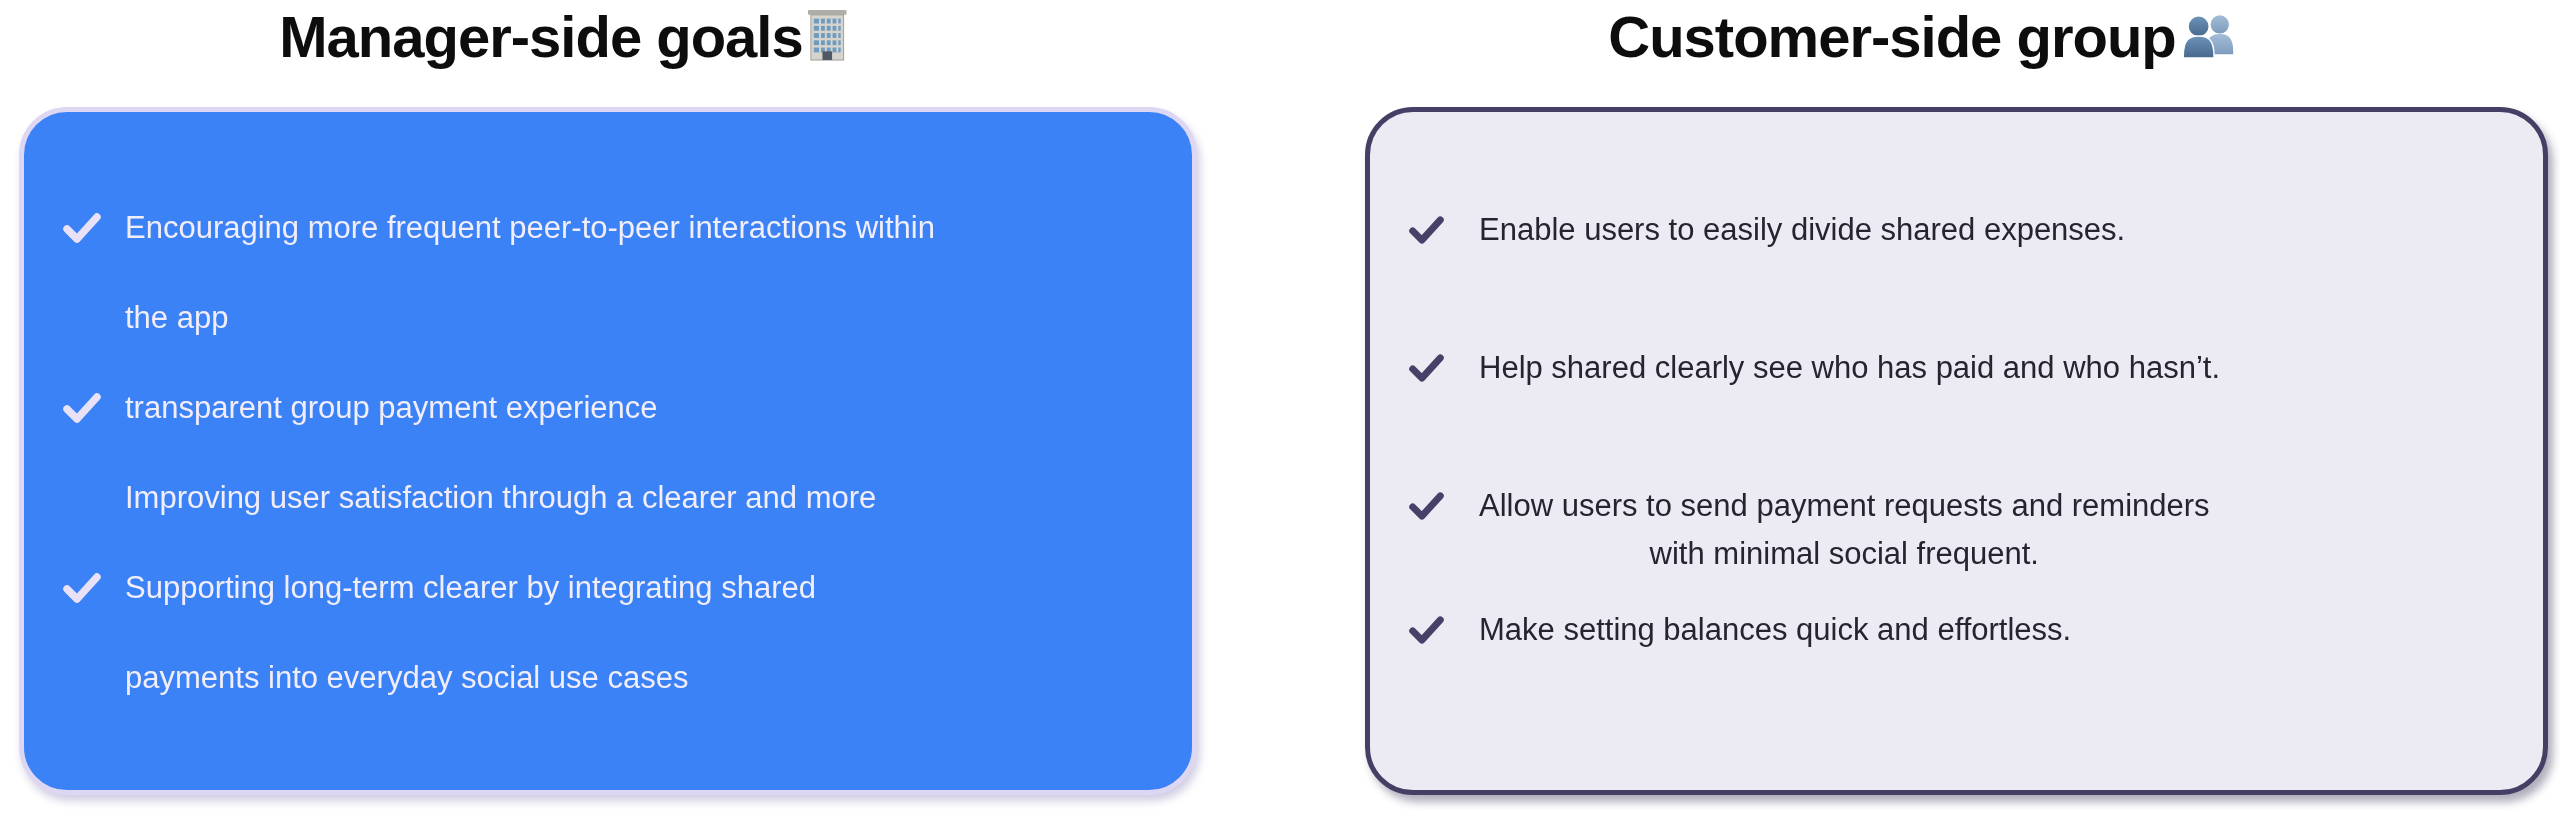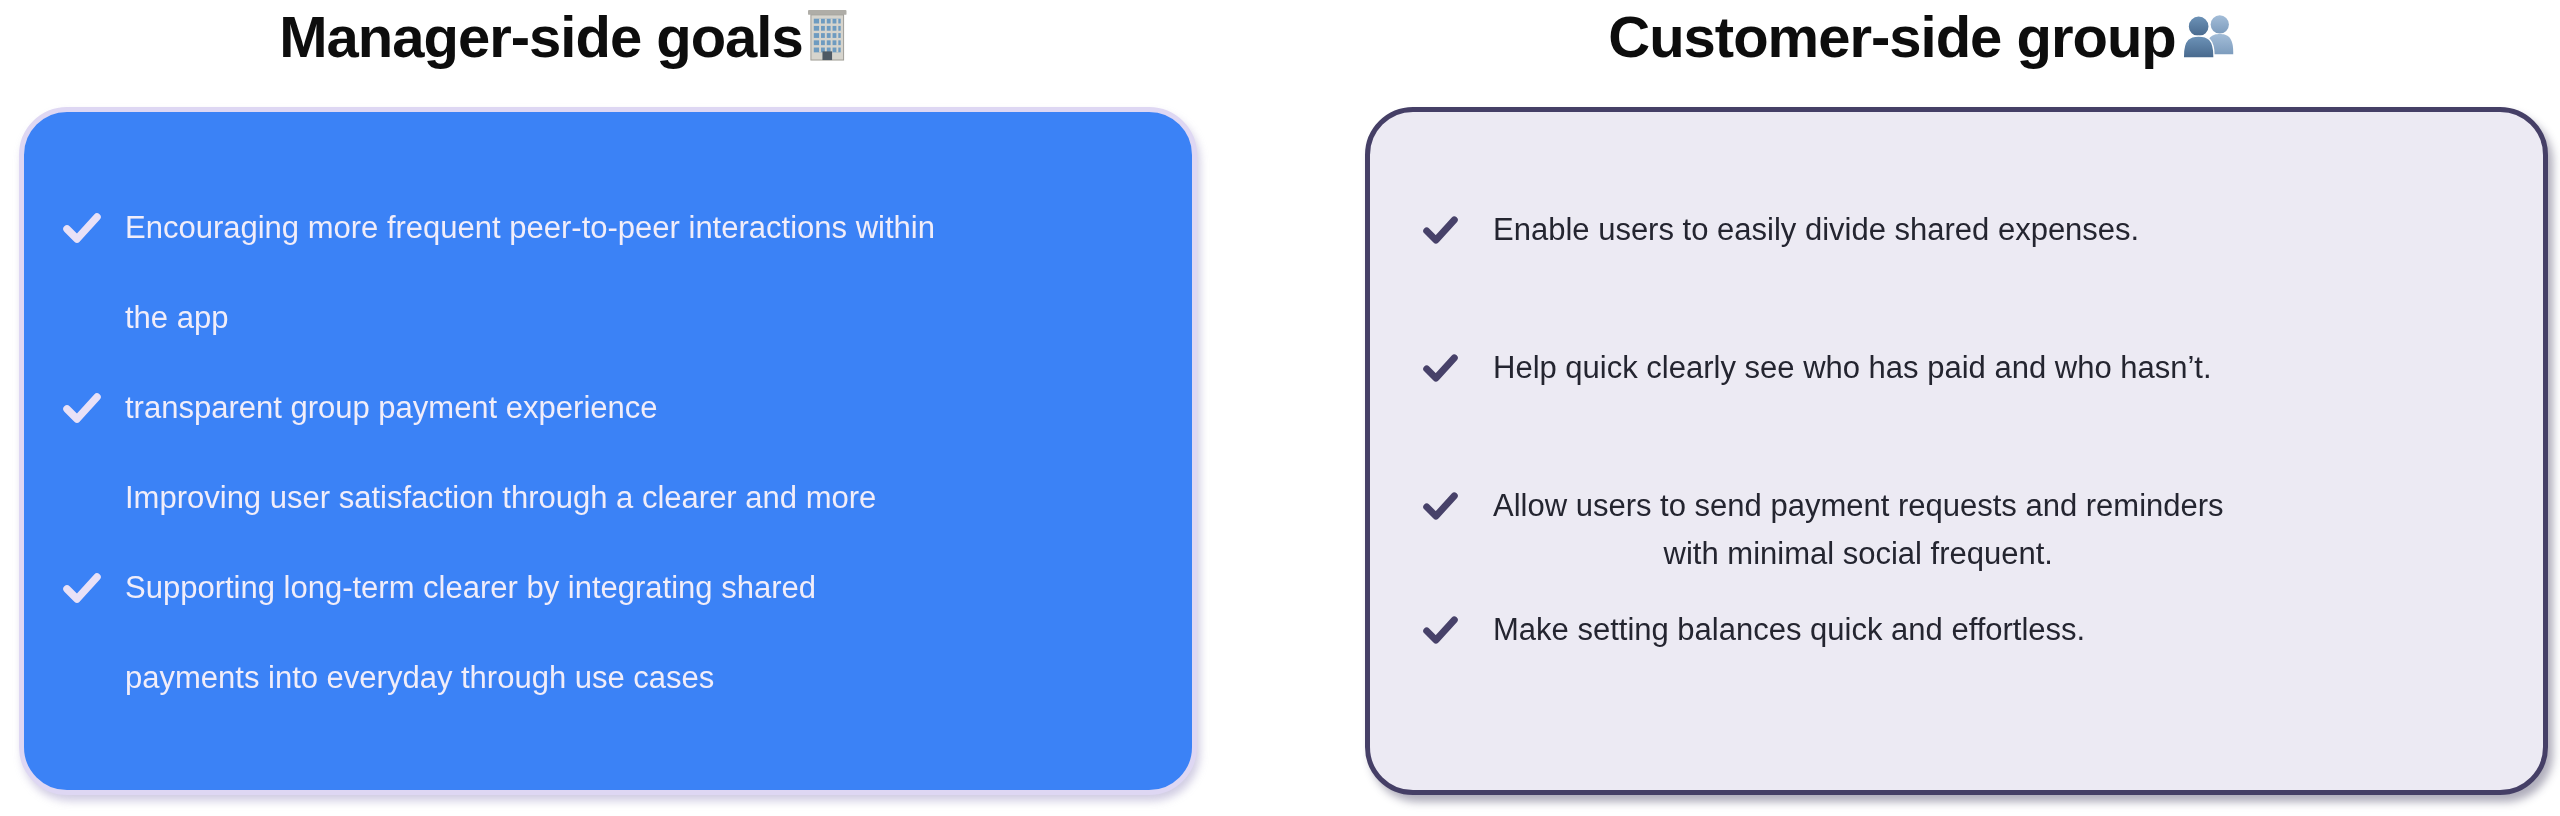--- a/index.html
+++ b/index.html
@@ -49,21 +49,21 @@
     left: 1365px;
     width: 1183px;
     background: #eceaf3;
     border: 5px solid #453f66;
     box-shadow: 5px 7px 9px rgba(45,40,75,0.38);
   }
 
   
   .goal-list { box-sizing: border-box; }
   .card-left .goal-list  { padding: 71px 30px 0 39px; }
-  .card-right .goal-list { padding: 94px 30px 0 53px; }
+  .card-right .goal-list { padding: 94px 30px 0 39px; }
 
   .goal-item { display: flex; align-items: flex-start; }
 
   .check-cell { flex: none; display: flex; align-items: center; }
   .card-left  .check-cell { width: 62px; height: 90px; color: #e9e1f7; }
   .card-right .check-cell { width: 70px; height: 48px; color: #474169; }
   .check-cell svg { display: block; }
 
   .goal-lines { min-width: 0; }
   .goal-line { white-space: nowrap; font-size: 31px; }
@@ -149,21 +149,21 @@
       </div>
 
       <div class="goal-item">
         <div class="check-cell">
           <svg viewBox="0 0 38 30" width="38" height="30">
               <path d="M4 16 L14 26 L34 4" fill="none" stroke="currentColor" stroke-width="7.5" stroke-linecap="round" stroke-linejoin="round"></path>
             </svg>
         </div>
         <div class="goal-lines">
           <div class="goal-line">Supporting long-term clearer by integrating shared</div>
-          <div class="goal-line">payments into everyday through use cases</div>
+          <div class="goal-line">payments into everyday social use cases</div>
         </div>
       </div>
 
     </div>
   </div>
 
   <div class="goal-card card-right">
     <div class="goal-list">
 
       <div class="goal-item">
@@ -177,21 +177,21 @@
         </div>
       </div>
 
       <div class="goal-item">
         <div class="check-cell">
           <svg viewBox="0 0 38 30" width="35" height="28">
               <path d="M4 16 L14 26 L34 4" fill="none" stroke="currentColor" stroke-width="7.5" stroke-linecap="round" stroke-linejoin="round"></path>
             </svg>
         </div>
         <div class="goal-lines">
-          <div class="goal-line">Help quick clearly see who has paid and who hasn’t.</div>
+          <div class="goal-line">Help shared clearly see who has paid and who hasn’t.</div>
         </div>
       </div>
 
       <div class="goal-item">
         <div class="check-cell">
           <svg viewBox="0 0 38 30" width="35" height="28">
               <path d="M4 16 L14 26 L34 4" fill="none" stroke="currentColor" stroke-width="7.5" stroke-linecap="round" stroke-linejoin="round"></path>
             </svg>
         </div>
         <div class="goal-lines">

